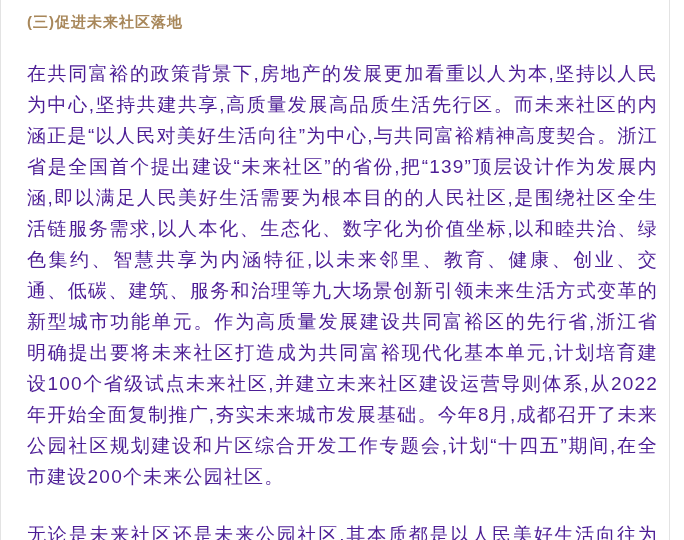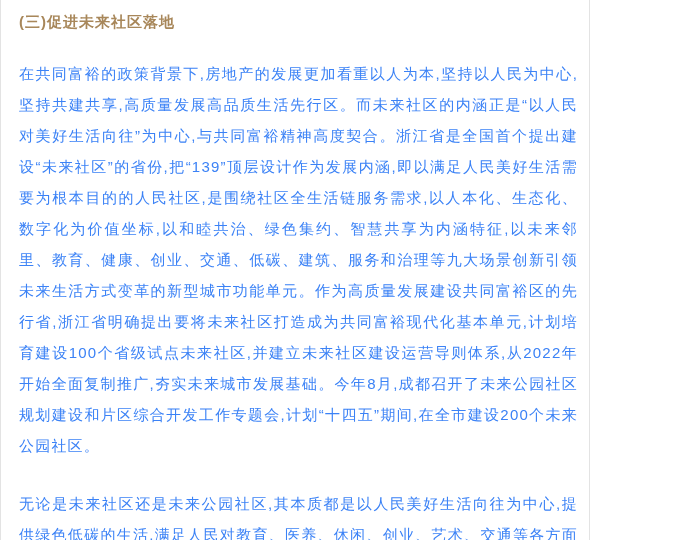--- a/index.html
+++ b/index.html
@@ -3,42 +3,42 @@
 <meta charset="utf-8">
 <style>
   html, body {
     margin: 0;
     padding: 0;
     background: #ffffff;
     font-family: "Liberation Sans", "DejaVu Sans", sans-serif;
   }
   .page {
     position: relative;
-    width: 590px;
+    width: 670px;
     height: 540px;
     box-sizing: border-box;
     background: #ffffff;
     border-left: 1px solid #e3e3e3;
     border-right: 1px solid #e3e3e3;
-    padding: 10px 11px 0 18px;
+    padding: 10px 11px 0 26px;
     overflow: hidden;
   }
   .section-heading {
     margin: 2px 0 26px 0;
     font-size: 15px;
     font-weight: bold;
     color: #a8875a;
     letter-spacing: 1px;
     line-height: 20px;
   }
   .body-paragraph {
     margin: 0 0 27px 0;
-    font-size: 15px;
+    font-size: 19px;
     line-height: 31px;
-    color: #3b82f6;
+    color: #4c1d95;
     letter-spacing: 1.2px;
     text-align: justify;
     text-justify: inter-ideograph;
   }
 </style>
 </head>
 <body>
 
 <div class="page">
   <h2 class="section-heading">(三)促进未来社区落地</h2>

